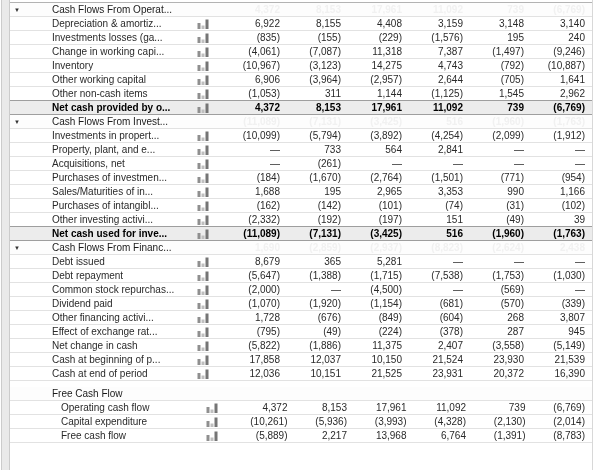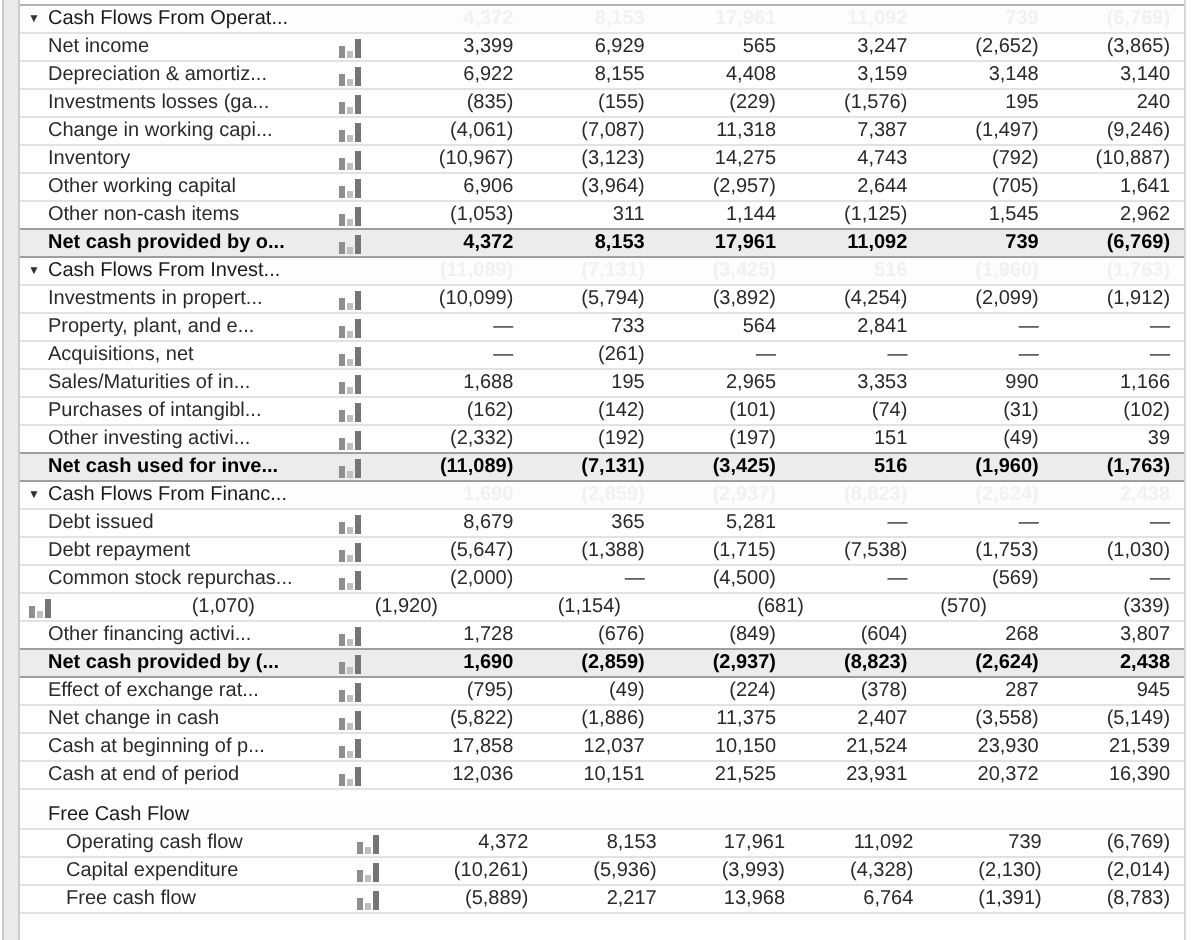--- a/index.html
+++ b/index.html
@@ -8,21 +8,21 @@
     font-family:"Liberation Sans","DejaVu Sans",sans-serif;
     font-size:10px;color:#2a2a2a;
   }
   .left-band{position:absolute;left:1px;top:0;bottom:0;width:7px;
     background:#eaeaea;border-left:1px solid #ccc;border-right:1px solid #ccc;}
   .right-edge{position:absolute;right:7px;top:0;bottom:0;width:1px;background:#d8d8d8;}
   .table{position:absolute;left:10px;top:2px;right:8px;border-top:1px solid #b3b3b3;}
   .row{display:flex;align-items:center;height:13px;line-height:12px;
     border-bottom:1px solid #e2e2e2;padding:0 7px 0 4px;white-space:nowrap;}
   .tri{flex:0 0 10px;font-size:6px;color:#333;cursor:pointer;}
-  .label{flex:0 0 145px;overflow:hidden;text-overflow:clip;}
+  .label{flex:0 0 145px;overflow:hidden;text-overflow:clip;margin-left:28px;}
   .lvl1 .label{padding-left:10px;}
   .lvl2 .label{padding-left:19px;}
   .icon-cell{flex:0 0 22px;display:flex;align-items:center;}
   .val{flex:1;text-align:right;}
   .head{background:#fdfdfd;}
   .head .label{color:#1a1a1a;}
   .head .val.ghost{color:#f1f1f1;font-weight:bold;}
   .total{background:#ececec;font-weight:bold;color:#000;
     border-top:1px solid #9e9e9e;border-bottom:1px solid #9e9e9e;margin-top:-1px;}
   .gap{height:6px;}
@@ -42,37 +42,20 @@
     </span>
     <span class="val ghost">4,372</span>
     <span class="val ghost">8,153</span>
     <span class="val ghost">17,961</span>
     <span class="val ghost">11,092</span>
     <span class="val ghost">739</span>
     <span class="val ghost">(6,769)</span>
   </div>
     <div class="row lvl1">
 
-    <span class="label">Net income</span>
-    <span class="icon-cell">
-      <svg class="chart-ic" width="13" height="10" viewBox="0 0 13 10">
-        <rect x="0.5" y="4" width="3" height="6" fill="#8f8f8f"></rect>
-        <rect x="4.5" y="6.5" width="3" height="3.5" fill="#bfbfbf"></rect>
-        <rect x="8.5" y="0.5" width="3" height="9.5" fill="#757575"></rect>
-      </svg>
-    </span>
-    <span class="val">3,399</span>
-    <span class="val">6,929</span>
-    <span class="val">565</span>
-    <span class="val">3,247</span>
-    <span class="val">(2,652)</span>
-    <span class="val">(3,865)</span>
-  </div>
-    <div class="row lvl1">
-
     <span class="label">Depreciation &amp; amortiz...</span>
     <span class="icon-cell">
       <svg class="chart-ic" width="13" height="10" viewBox="0 0 13 10">
         <rect x="0.5" y="4" width="3" height="6" fill="#8f8f8f"></rect>
         <rect x="4.5" y="6.5" width="3" height="3.5" fill="#bfbfbf"></rect>
         <rect x="8.5" y="0.5" width="3" height="9.5" fill="#757575"></rect>
       </svg>
     </span>
     <span class="val">6,922</span>
     <span class="val">8,155</span>
@@ -242,20 +225,37 @@
     </span>
     <span class="val">—</span>
     <span class="val">(261)</span>
     <span class="val">—</span>
     <span class="val">—</span>
     <span class="val">—</span>
     <span class="val">—</span>
   </div>
     <div class="row lvl1">
 
+    <span class="label">Purchases of investmen...</span>
+    <span class="icon-cell">
+      <svg class="chart-ic" width="13" height="10" viewBox="0 0 13 10">
+        <rect x="0.5" y="4" width="3" height="6" fill="#8f8f8f"></rect>
+        <rect x="4.5" y="6.5" width="3" height="3.5" fill="#bfbfbf"></rect>
+        <rect x="8.5" y="0.5" width="3" height="9.5" fill="#757575"></rect>
+      </svg>
+    </span>
+    <span class="val">(184)</span>
+    <span class="val">(1,670)</span>
+    <span class="val">(2,764)</span>
+    <span class="val">(1,501)</span>
+    <span class="val">(771)</span>
+    <span class="val">(954)</span>
+  </div>
+    <div class="row lvl1">
+
     <span class="label">Sales/Maturities of in...</span>
     <span class="icon-cell">
       <svg class="chart-ic" width="13" height="10" viewBox="0 0 13 10">
         <rect x="0.5" y="4" width="3" height="6" fill="#8f8f8f"></rect>
         <rect x="4.5" y="6.5" width="3" height="3.5" fill="#bfbfbf"></rect>
         <rect x="8.5" y="0.5" width="3" height="9.5" fill="#757575"></rect>
       </svg>
     </span>
     <span class="val">1,688</span>
     <span class="val">195</span>
@@ -374,20 +374,21 @@
     </span>
     <span class="val">(2,000)</span>
     <span class="val">—</span>
     <span class="val">(4,500)</span>
     <span class="val">—</span>
     <span class="val">(569)</span>
     <span class="val">—</span>
   </div>
     <div class="row lvl1">
 
+    <span class="label">Dividend paid</span>
     <span class="icon-cell">
       <svg class="chart-ic" width="13" height="10" viewBox="0 0 13 10">
         <rect x="0.5" y="4" width="3" height="6" fill="#8f8f8f"></rect>
         <rect x="4.5" y="6.5" width="3" height="3.5" fill="#bfbfbf"></rect>
         <rect x="8.5" y="0.5" width="3" height="9.5" fill="#757575"></rect>
       </svg>
     </span>
     <span class="val">(1,070)</span>
     <span class="val">(1,920)</span>
     <span class="val">(1,154)</span>
@@ -405,37 +406,20 @@
         <rect x="8.5" y="0.5" width="3" height="9.5" fill="#757575"></rect>
       </svg>
     </span>
     <span class="val">1,728</span>
     <span class="val">(676)</span>
     <span class="val">(849)</span>
     <span class="val">(604)</span>
     <span class="val">268</span>
     <span class="val">3,807</span>
   </div>
-    <div class="row total lvl1">
-
-    <span class="label">Net cash provided by (...</span>
-    <span class="icon-cell">
-      <svg class="chart-ic" width="13" height="10" viewBox="0 0 13 10">
-        <rect x="0.5" y="4" width="3" height="6" fill="#8f8f8f"></rect>
-        <rect x="4.5" y="6.5" width="3" height="3.5" fill="#bfbfbf"></rect>
-        <rect x="8.5" y="0.5" width="3" height="9.5" fill="#757575"></rect>
-      </svg>
-    </span>
-    <span class="val">1,690</span>
-    <span class="val">(2,859)</span>
-    <span class="val">(2,937)</span>
-    <span class="val">(8,823)</span>
-    <span class="val">(2,624)</span>
-    <span class="val">2,438</span>
-  </div>
     <div class="row lvl1">
 
     <span class="label">Effect of exchange rat...</span>
     <span class="icon-cell">
       <svg class="chart-ic" width="13" height="10" viewBox="0 0 13 10">
         <rect x="0.5" y="4" width="3" height="6" fill="#8f8f8f"></rect>
         <rect x="4.5" y="6.5" width="3" height="3.5" fill="#bfbfbf"></rect>
         <rect x="8.5" y="0.5" width="3" height="9.5" fill="#757575"></rect>
       </svg>
     </span>

